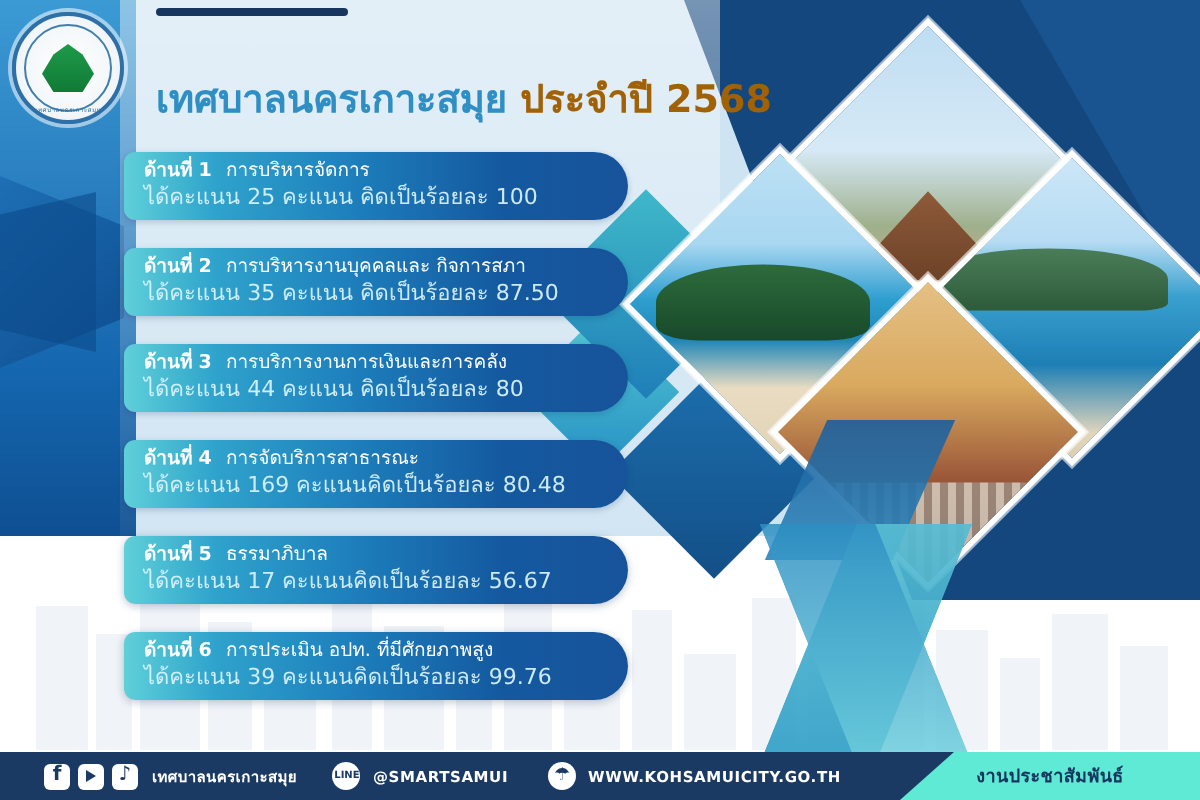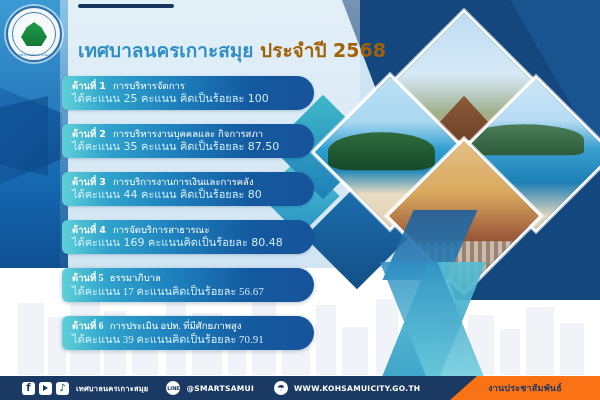--- a/index.html
+++ b/index.html
@@ -201,21 +201,21 @@
     overflow:hidden;
   }
   .pill .line1 { font-size:9.5px; line-height:14px; white-space:nowrap; }
   .pill .line1 .lbl { font-weight:800; }
   .pill .line1 .num { font-weight:800; }
   .pill .line1 .name { font-weight:400; margin-left:4px; }
   .pill .line2 {
     font-size:11px; line-height:12px; color:#d6f2fb; white-space:nowrap; opacity:.95;
   }
   
-  .pill.low { box-shadow:0 1px 4px rgba(10,50,90,.28);font-family:Liberation Serif, serif; }
+  .pill.low { box-shadow:0 1px 4px rgba(10,50,90,.28); }
 
   
   .footer {
     position:absolute; left:0; bottom:0; width:600px; height:24px;
     background:#1b3a63;
     display:flex; align-items:center;
     color:#ffffff;
     overflow:hidden;
   }
   .footer .spacer-left { width:22px; }
@@ -240,21 +240,21 @@
   .fline { font-size:7.5px; font-weight:800; margin-left:6px; letter-spacing:.3px;text-align:center; }
   .globe-badge {
     width:14px;height:14px;border-radius:50%;
     background:#ffffff;color:#1b3a63;margin-left:20px;
     display:flex;align-items:center;justify-content:center;font-size:9px;
   }
   .fweb { font-size:7.5px; font-weight:800; margin-left:6px; letter-spacing:.3px; }
 
   .footer-tag {
     position:absolute; right:0; bottom:0; height:24px; width:150px;
-    background:#f97316;
+    background:#5eead4;
     clip-path:polygon(18% 0,100% 0,100% 100%,0 100%);
     display:flex; align-items:center; justify-content:center;font-family:Liberation Mono, monospace;
   }
   .footer-tag span {
     font-size:9px; font-weight:700; color:#16365f; letter-spacing:.2px;
   }
 </style>
 </head>
 <body>
 
@@ -376,21 +376,21 @@
       </div>
       <div class="line2">ได้คะแนน 17 คะแนนคิดเป็นร้อยละ 56.67</div>
     </div>
 
     <div class="pill low">
       <div class="line1">
         <span class="lbl">ด้านที่</span>
         <span class="num">6</span>
         <span class="name">การประเมิน อปท. ที่มีศักยภาพสูง</span>
       </div>
-      <div class="line2">ได้คะแนน 39 คะแนนคิดเป็นร้อยละ 70.91</div>
+      <div class="line2">ได้คะแนน 39 คะแนนคิดเป็นร้อยละ 99.76</div>
     </div>
 
   </div>
 
   <div class="footer">
     <div class="spacer-left"></div>
 
     <div class="social">
       <div class="sicon">f</div>
       <div class="sicon yt">

